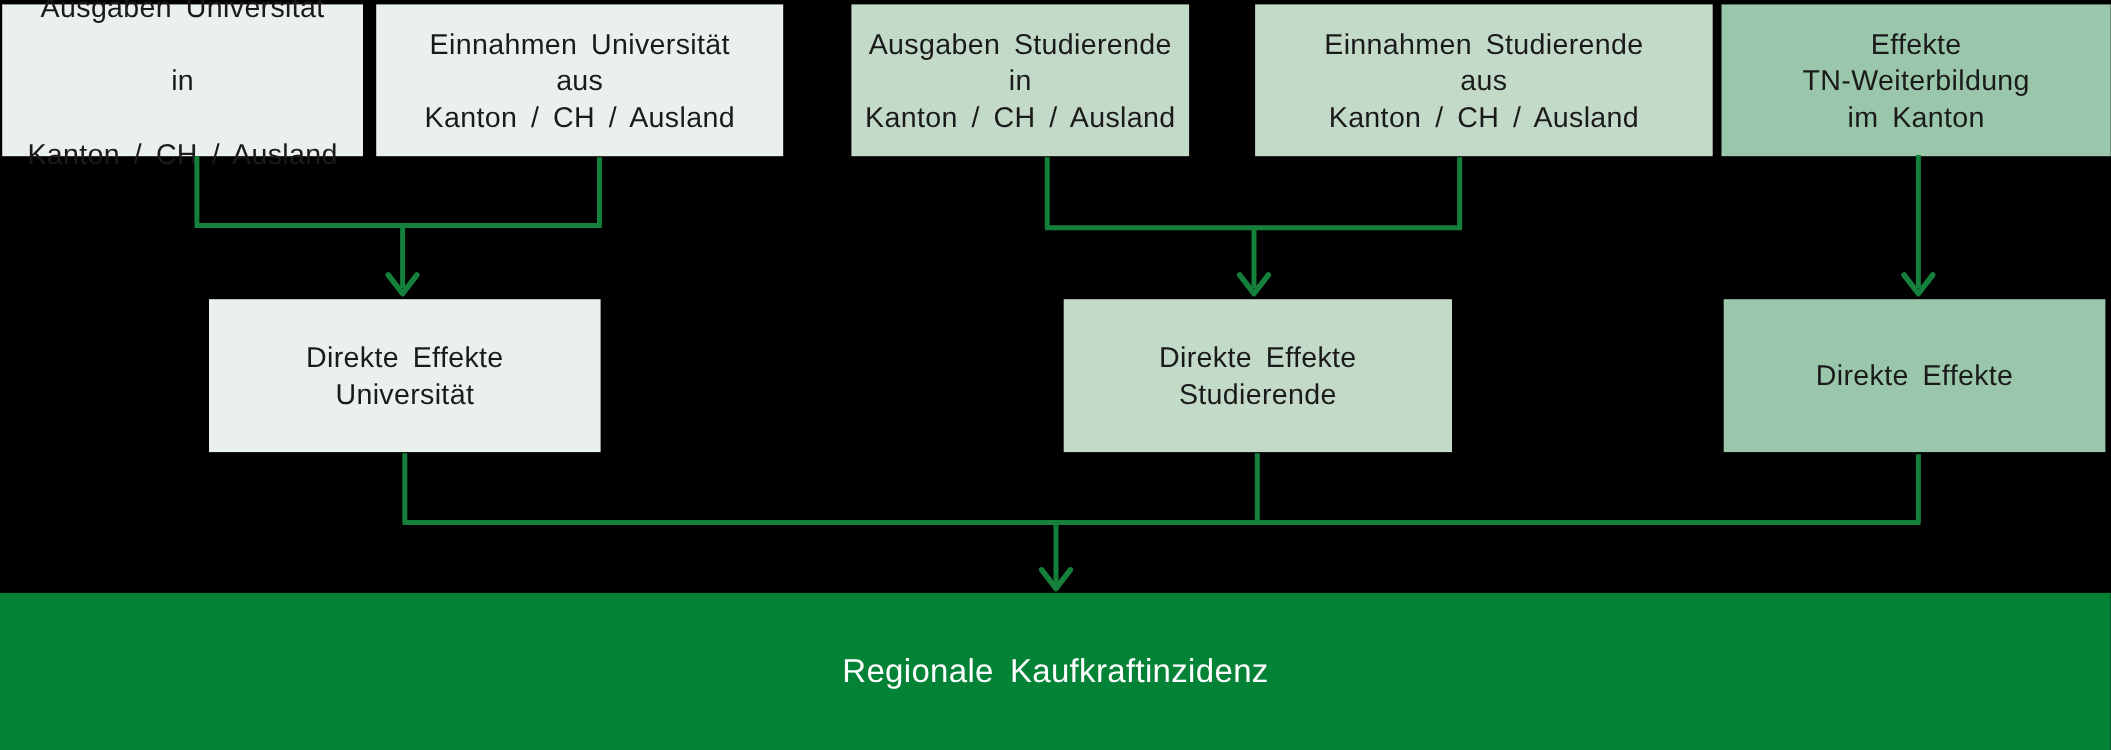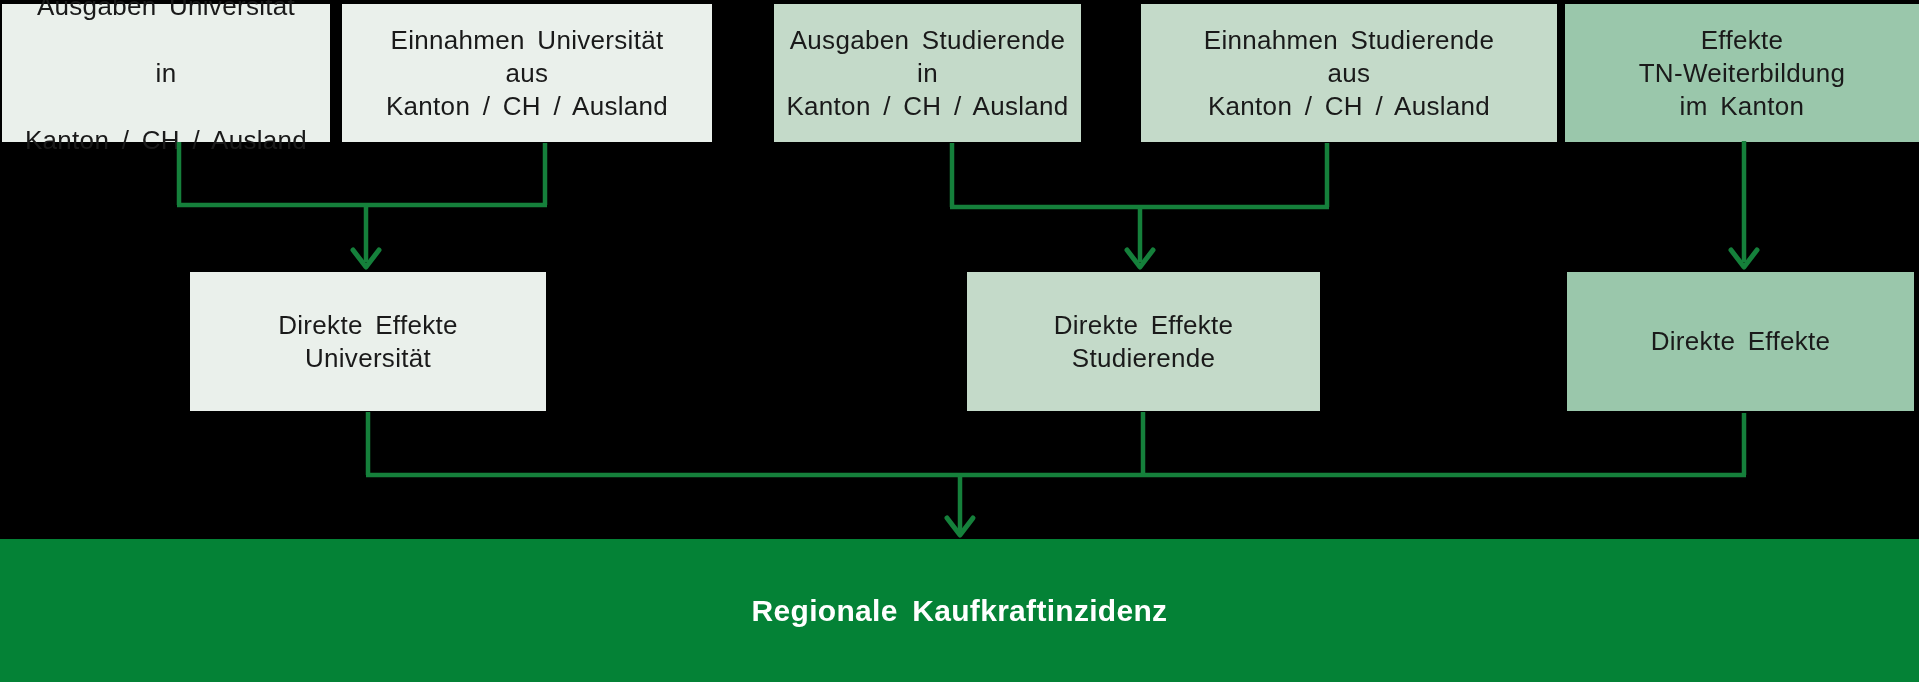--- a/index.html
+++ b/index.html
@@ -50,21 +50,21 @@
     left: 0; top: 539px;
     width: 1919px; height: 143px;
     background: var(--bar-green);
     display: flex;
     align-items: center;
     justify-content: center;
   }
   #result-bar .label {
     color: var(--bar-text, #fff);
     font-size: 30px;
-    font-weight: bold;
+    font-weight: normal;
     word-spacing: 6px;
     letter-spacing: 0.3px;
   }
 
   
   #connectors {
     position: absolute;
     left: 0; top: 0;
     width: 1919px; height: 682px;
     pointer-events: none;

